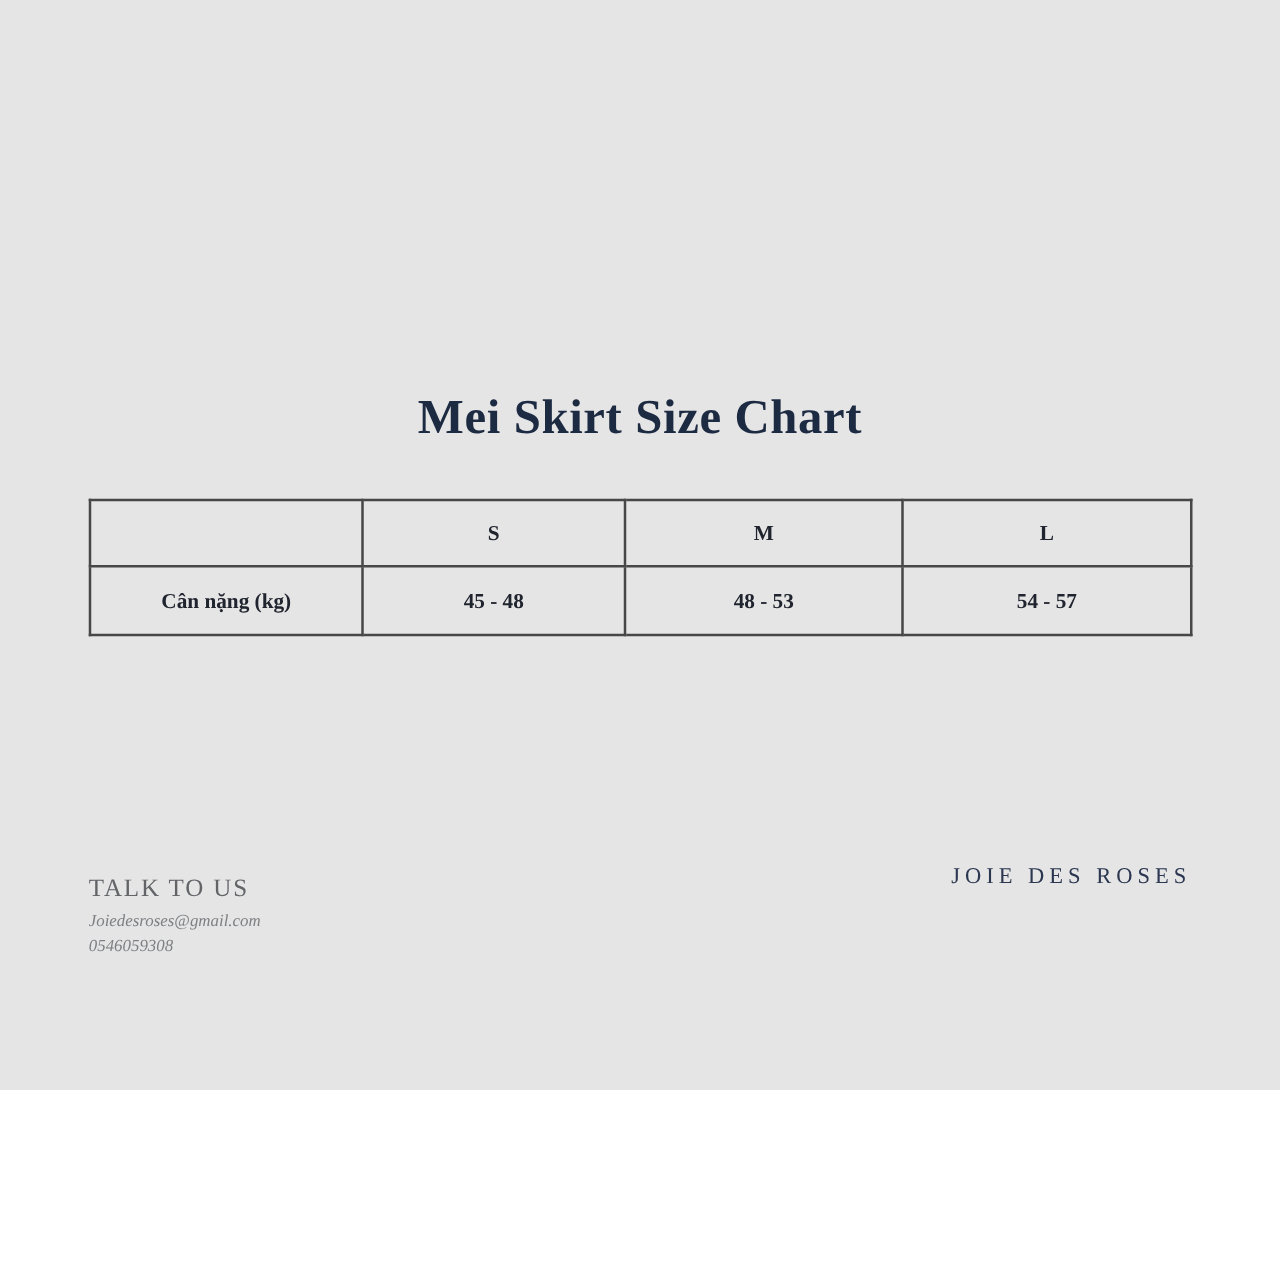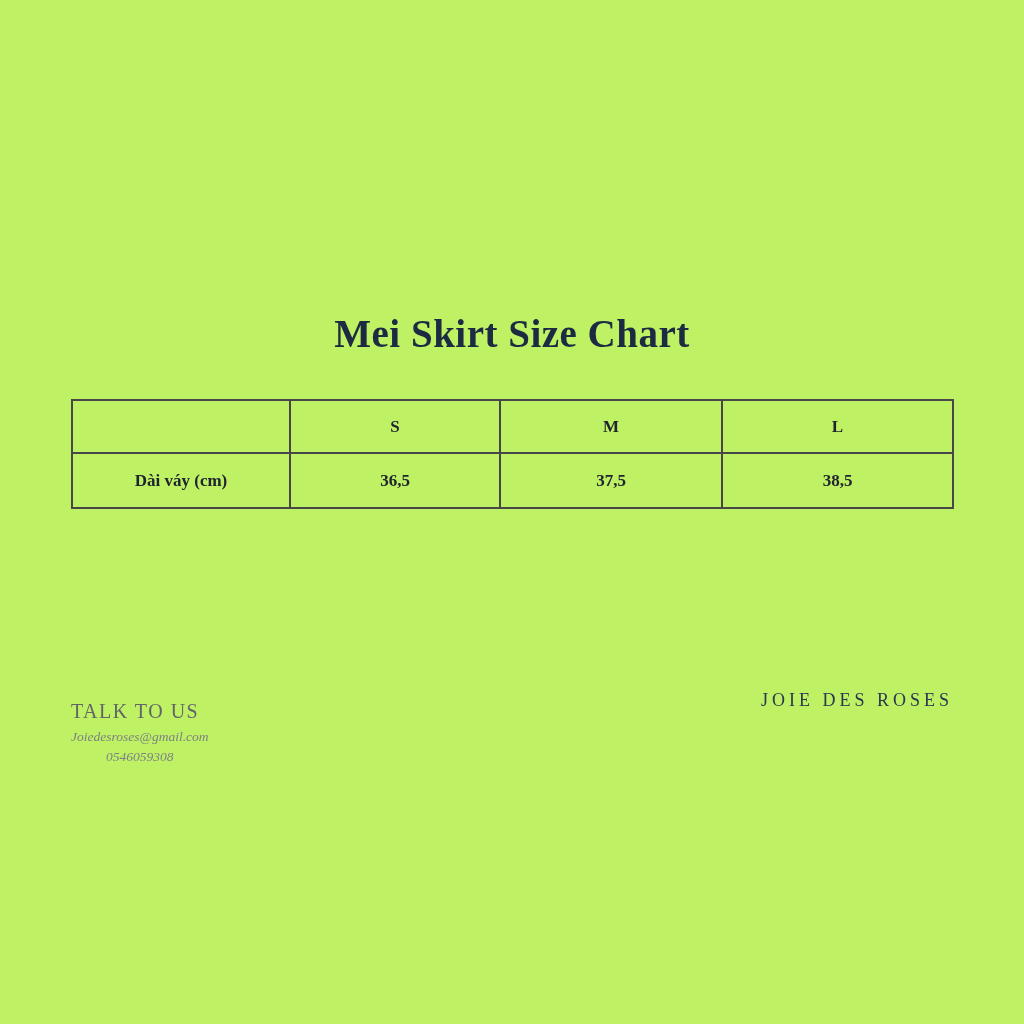--- a/index.html
+++ b/index.html
@@ -1,20 +1,20 @@
 <!DOCTYPE html>
 <html><head>
 <meta charset="utf-8">
 <style>
   html, body { margin: 0; padding: 0; background: #ffffff; }
   #page {
     position: relative;
     width: 1024px;
-    height: 1024px;
-    background: #bef264;
+    height: 872px;
+    background: #e5e5e5;
     font-family: "Liberation Serif", serif;
     overflow: hidden;
   }
   #title {
     position: absolute;
     top: 311px;
     left: 0;
     width: 100%;
     text-align: center;
     font-size: 39px;
@@ -53,21 +53,20 @@
     letter-spacing: 1.5px;
     font-weight: 400;
     color: #626468;
     margin: 16px 0 4px 0;
   }
   .contact-line {
     font-style: italic;
     font-size: 13.5px;
     color: #7e8084;
     line-height: 1.45;
-    text-align: center;
   }
   #brand {
     position: absolute;
     right: 71px;
     top: 690px;
     font-size: 18px;
     letter-spacing: 4px;
     font-weight: 400;
     color: #2b3650;
   }
@@ -87,24 +86,24 @@
       <col style="width:231px">
     </colgroup>
     <tbody>
       <tr class="header-row">
         <td></td>
         <td>S</td>
         <td>M</td>
         <td>L</td>
       </tr>
       <tr class="data-row">
-        <td>Dài váy (cm)</td>
-        <td>36,5</td>
-        <td>37,5</td>
-        <td>38,5</td>
+        <td>Cân nặng (kg)</td>
+        <td>45 - 48</td>
+        <td>48 - 53</td>
+        <td>54 - 57</td>
       </tr>
     </tbody>
   </table>
 
   <div id="footer-left">
     <div id="talk-to-us">TALK TO US</div>
     <div class="contact-line">Joiedesroses@gmail.com</div>
     <div class="contact-line">0546059308</div>
   </div>
 

